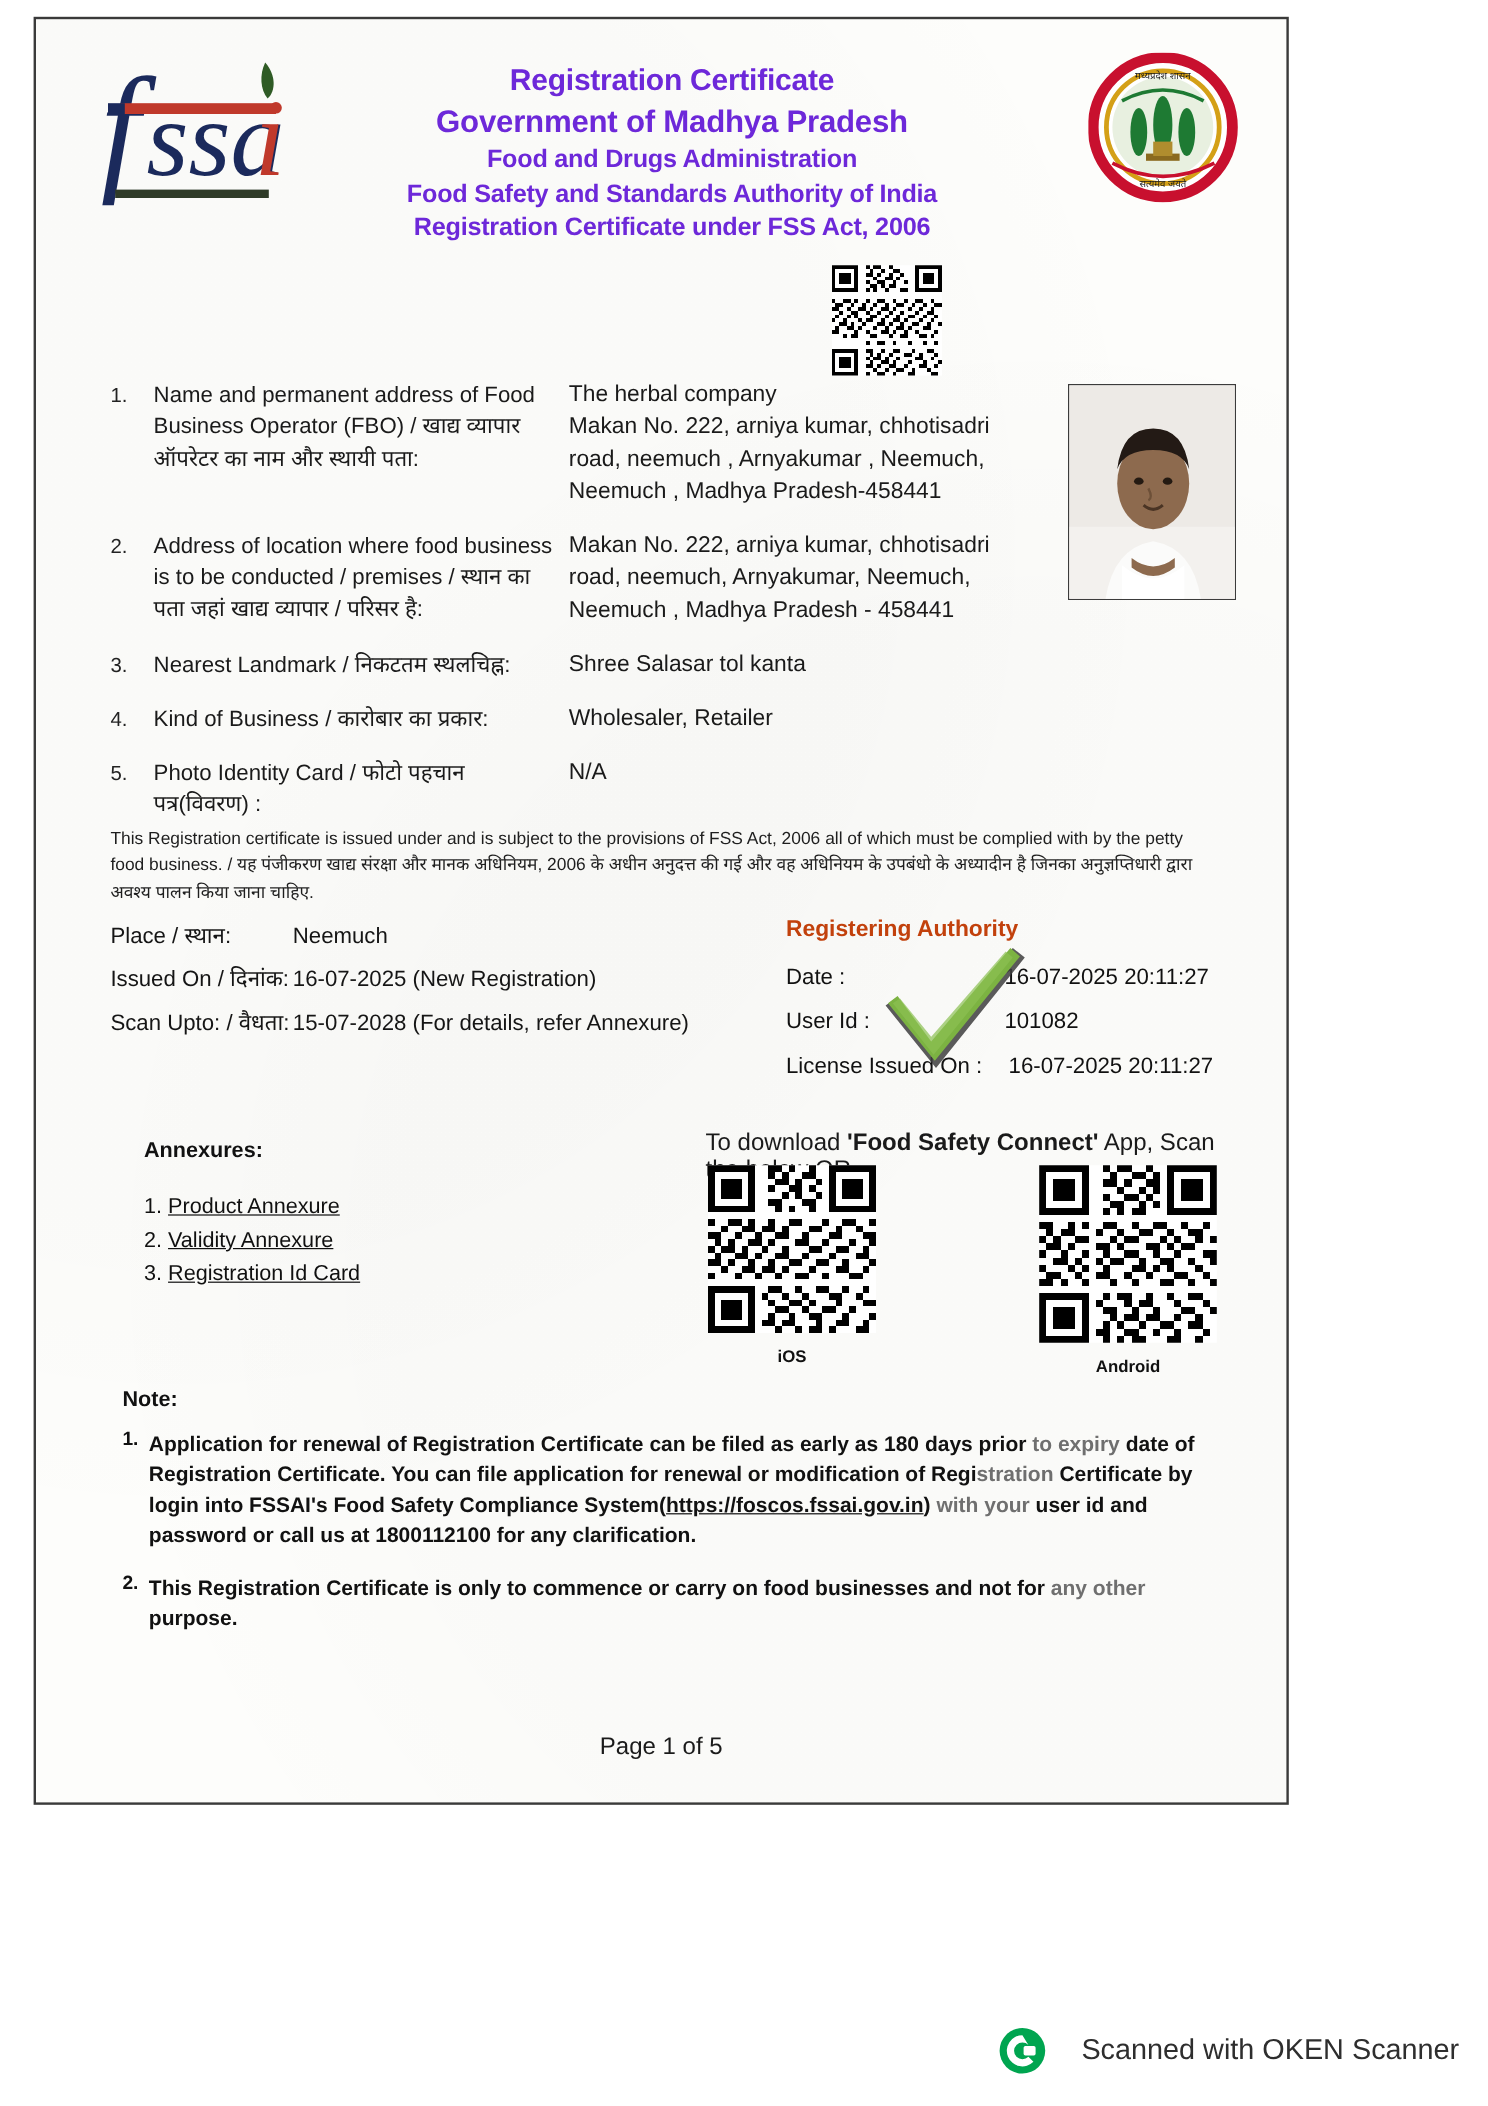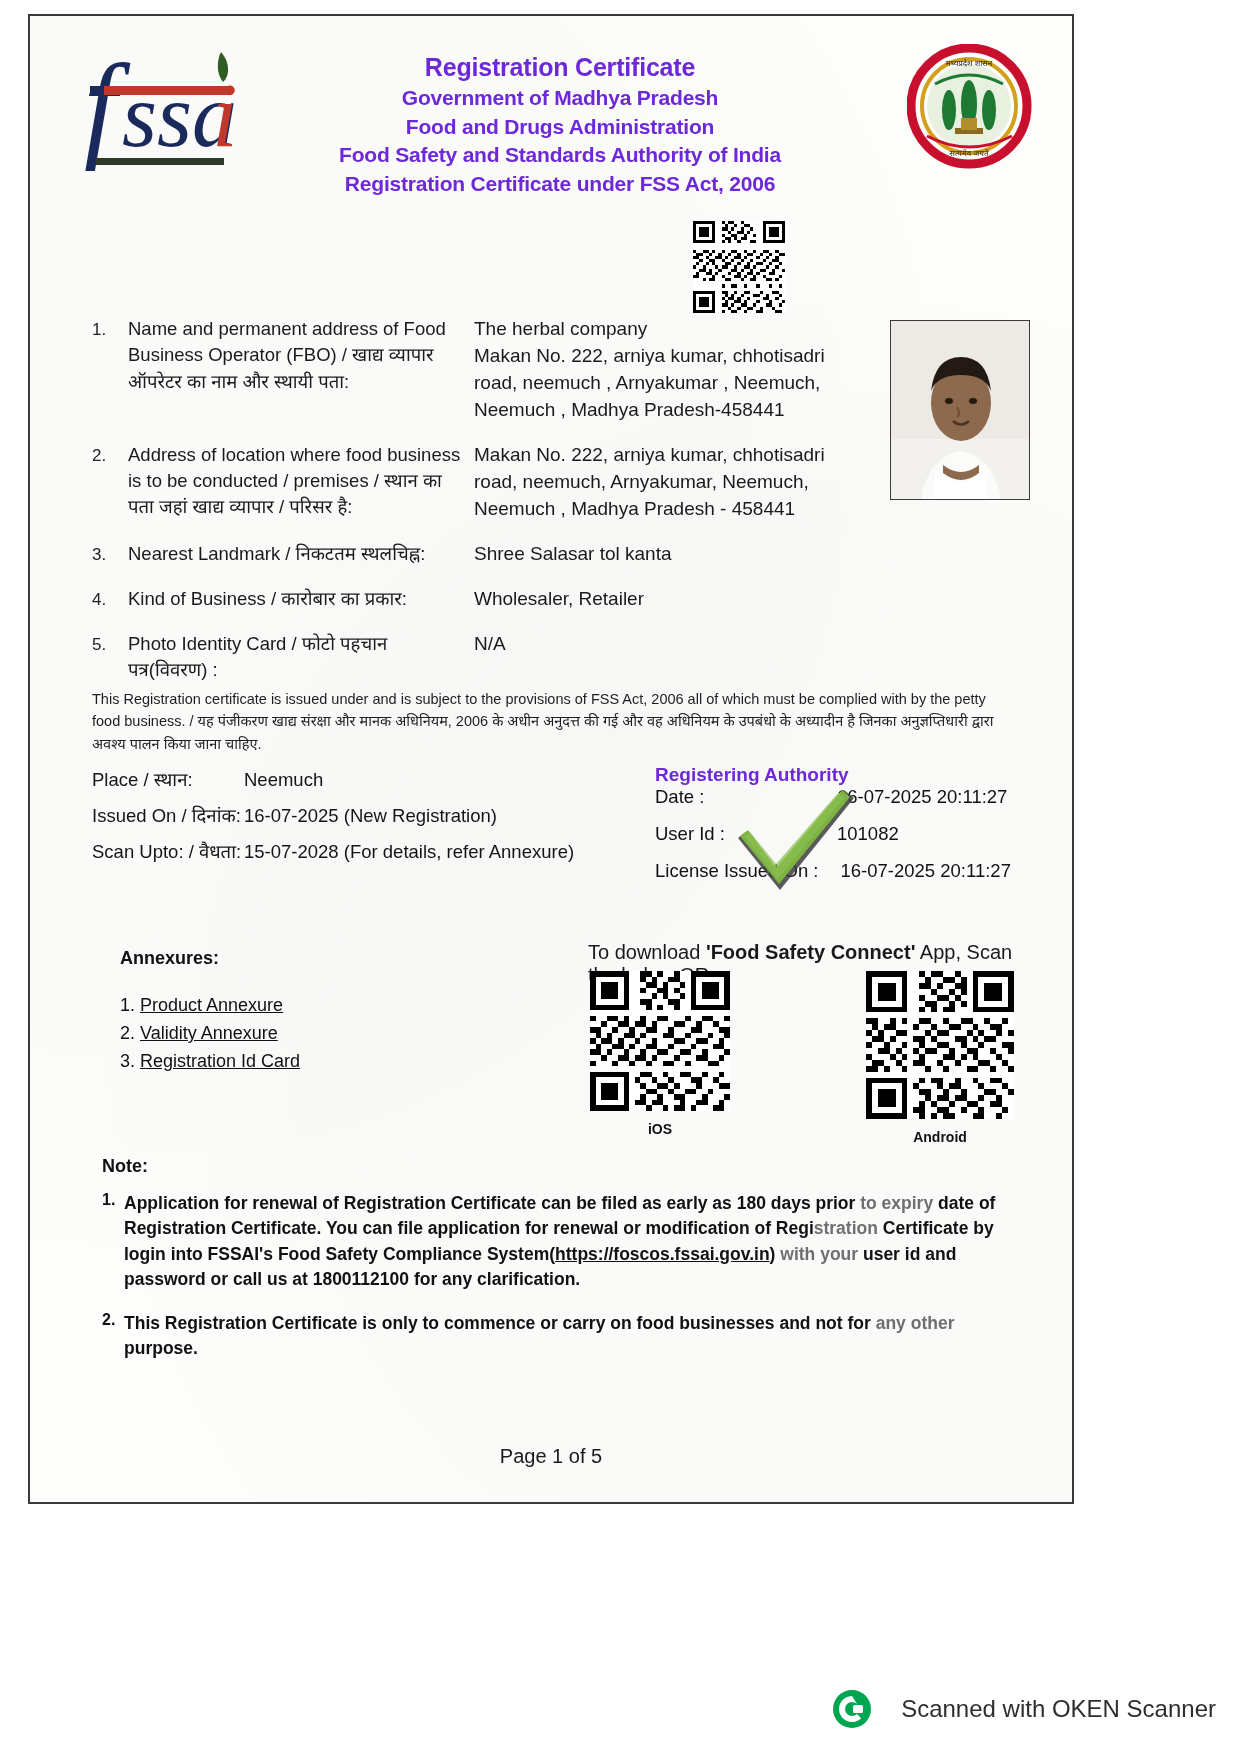--- a/index.html
+++ b/index.html
@@ -35,21 +35,21 @@
   .logo svg { display:block; }
   .title-block {
     position:absolute; left:230px; top:34px; width:600px;
     text-align:center;
   }
   .title-block div {
     font-weight:bold; color:#6d28d9; line-height:1.36;
     letter-spacing:-0.2px;
   }
   .t1 { font-size:25px; }
-  .t2 { font-size:21px; }
+  .t2 { font-size:26px; }
   .t3 { font-size:21px; }
   .t4 { font-size:21px; }
   .t5 { font-size:21px; }
 
   .emblem { position:absolute; right:40px; top:28px; width:125px; height:125px; }
 
   
   .regline {
     position:absolute; left:190px; top:236px; width:520px;
     font-size:19px; color:#1a1a1a;
@@ -78,21 +78,21 @@
     font-size:14.5px; line-height:1.55; color:#1e1e1e;margin-top:30px;
   }
 
   
   .place-block { position:absolute; left:62px; top:752px; width:520px; font-size:18.5px; }
   .pl-row { display:flex; margin-bottom:11px; line-height:1.35; }
   .pl-key { width:152px; color:#151515; }
   .pl-val { flex:1; color:#151515; }
 
   .auth-block { position:absolute; left:625px; top:748px; width:390px; font-size:18.5px; }
-  .auth-title { font-weight:bold; font-size:19px; color:#6d28d9; }
+  .auth-title { font-weight:bold; font-size:19px; margin-bottom:17px; color:#c2410c; }
   .auth-row { display:flex; margin-bottom:15px; }
   .auth-key { width:120px; }
   .auth-val { flex:1; padding-left:62px; }
   .auth-row.wide .auth-key { width:auto; }
   .auth-row.wide .auth-val { padding-left:22px; flex:none; }
 
   .tick { position:absolute; left:700px; top:768px; width:130px; height:110px; pointer-events:none; }
 
   
   .annex { position:absolute; left:90px; top:932px; font-size:18px; }

